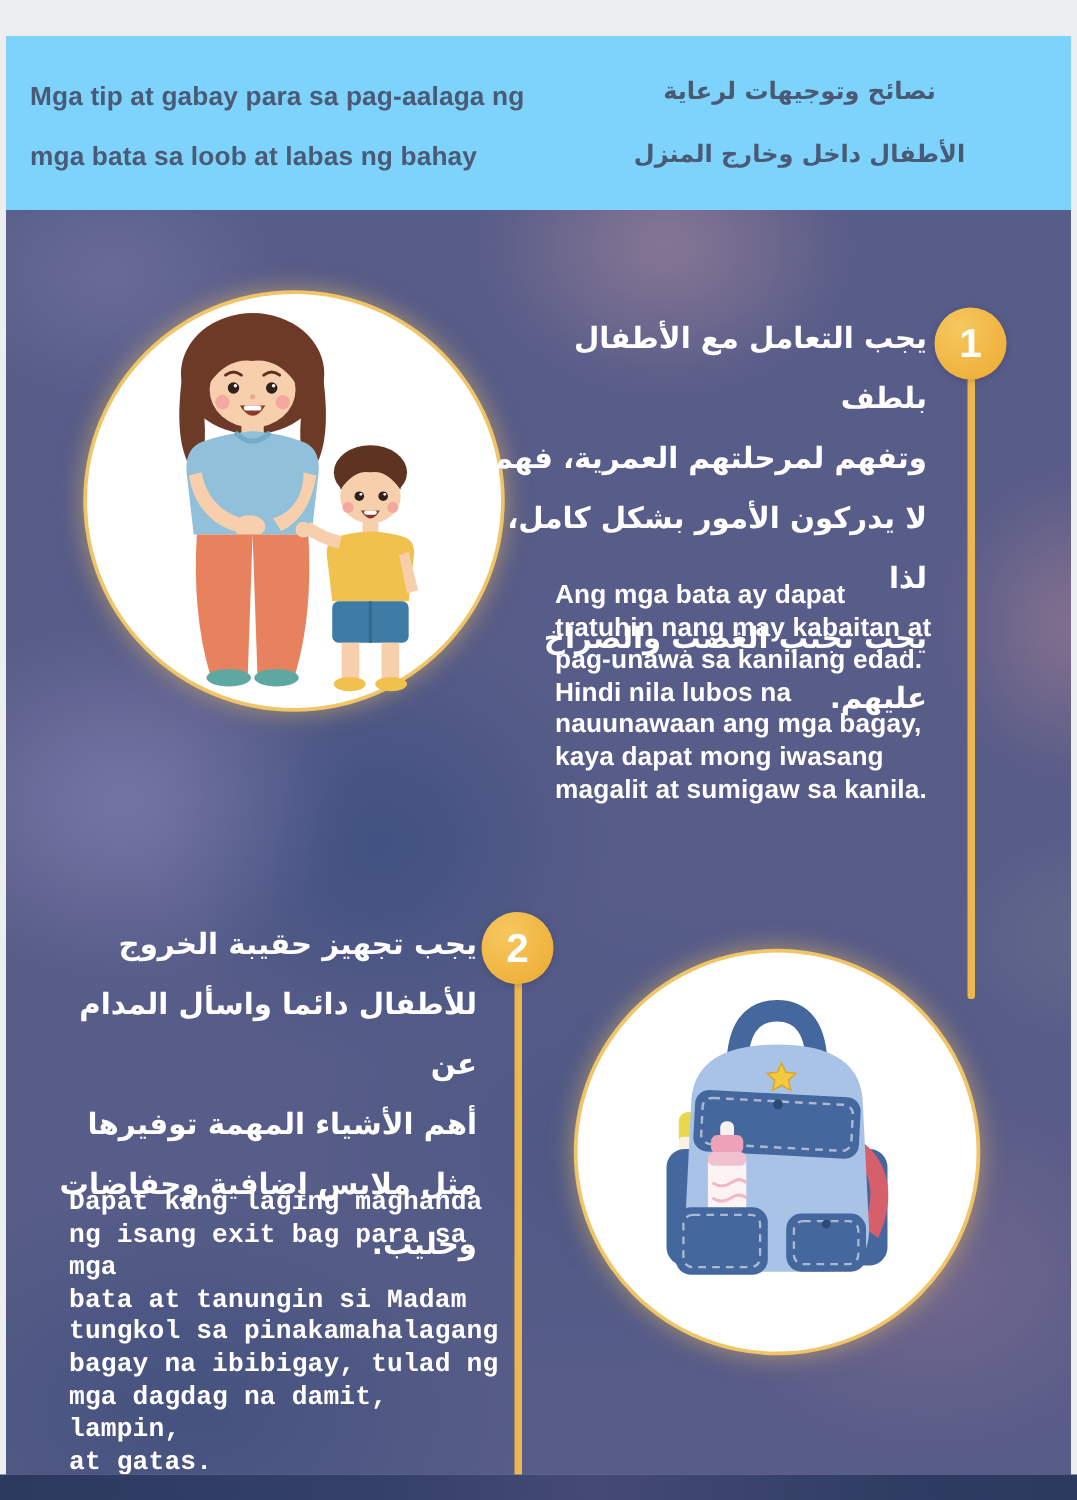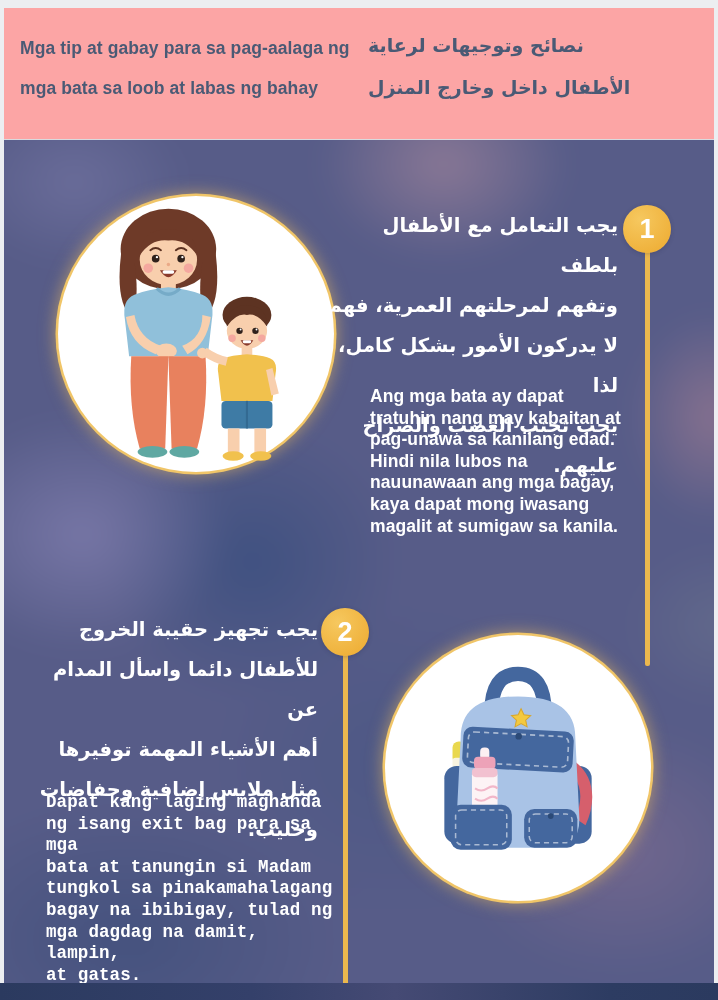--- a/index.html
+++ b/index.html
@@ -5,34 +5,34 @@
   html,body{margin:0;padding:0;}
   body{
     width:718px;height:1000px;position:relative;overflow:hidden;
     background:#eceef1;
     font-family:"Liberation Sans","DejaVu Sans",sans-serif;
   }
   .stage{position:absolute;left:0;top:0;width:718px;height:1000px;}
 
   
   .header{
-    position:absolute;left:4px;top:8px;width:710px;height:132px;
-    background:#fca5a5;border-bottom:1px solid #d9dade;
+    position:absolute;left:4px;top:24px;width:710px;height:132px;
+    background:#7dd3fc;border-bottom:1px solid #d9dade;
     box-sizing:border-box;
   }
   .header-tl{
     position:absolute;left:16px;top:20px;width:380px;
     font-size:17.5px;font-weight:bold;color:#4a5a75;
     line-height:40px;white-space:pre-line;letter-spacing:.1px;
   }
   .header-ar{
     position:absolute;right:16px;top:16px;width:330px;
     font-family:"DejaVu Sans",sans-serif;
-    font-size:19px;font-weight:bold;color:#4a5a75;
-    line-height:42px;white-space:pre-line;text-align:left;direction:rtl;
+    font-size:16px;font-weight:bold;color:#4a5a75;
+    line-height:42px;white-space:pre-line;text-align:center;direction:rtl;
   }
 
   
   .poster{
     position:absolute;left:4px;top:140px;width:710px;height:843px;
     overflow:hidden;background:#575c88;
   }
   .bg-photo{
     position:absolute;left:-30px;top:-30px;right:-30px;bottom:-30px;
     background:

